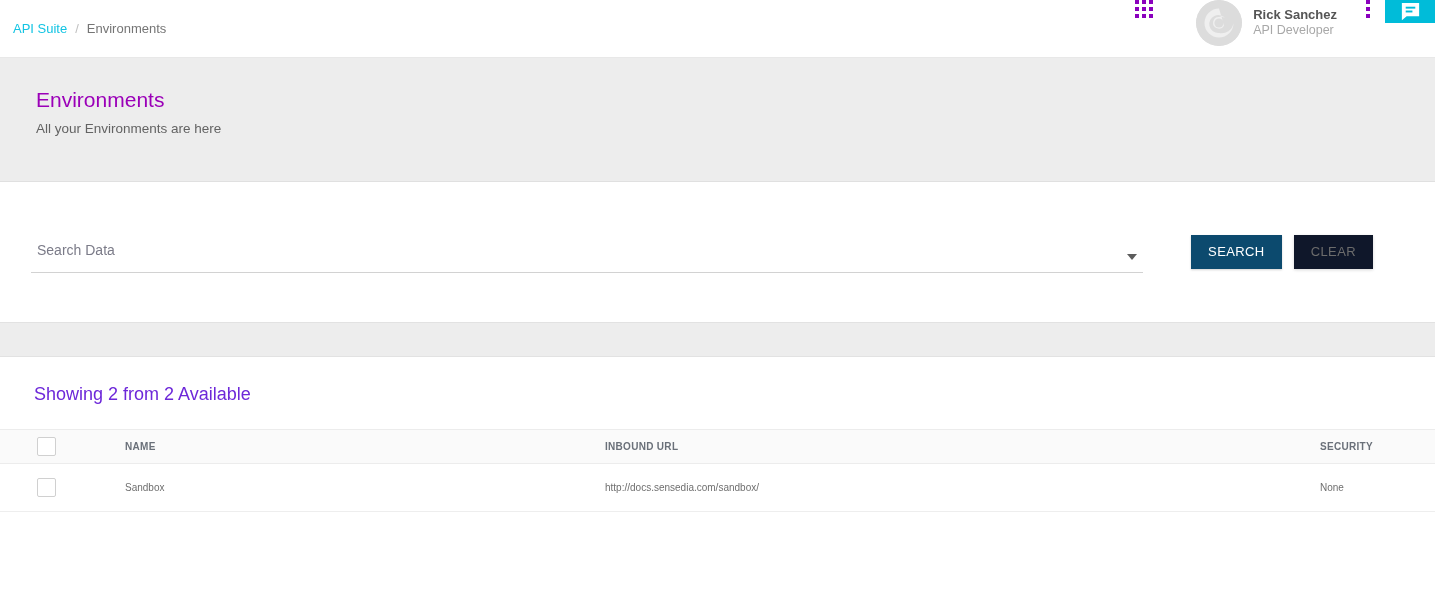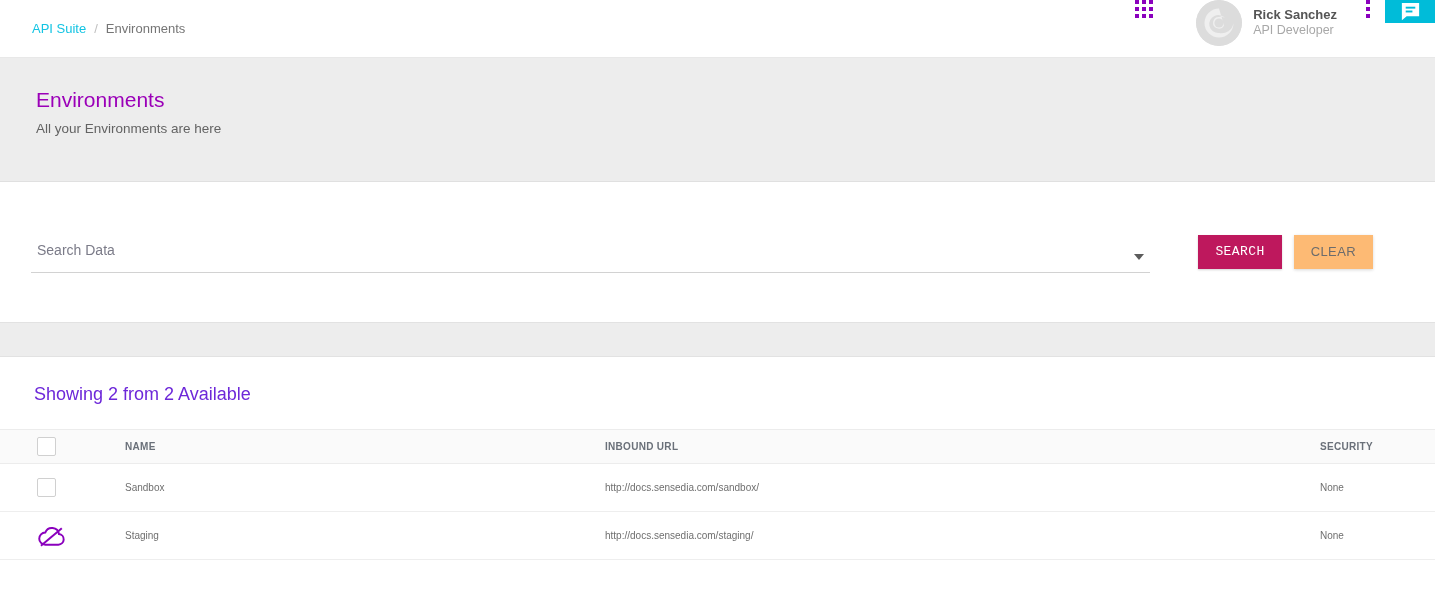--- a/index.html
+++ b/index.html
@@ -20,21 +20,21 @@
   .topbar {
     position: relative;
     height: 58px;
     background: #ffffff;
     display: flex;
     align-items: center;
     border-bottom: 1px solid #e8e8e8;
   }
   .breadcrumb {
     display: flex;
-    padding-left: 32px;
+    padding-left: 13px;
     font-size: 13px;
     gap: 8px;
   }
   .bc-link {
     color: #13c4e3;
     text-decoration: none;
     cursor: pointer;
   }
   .bc-sep { color: #c0c0c0; }
   .bc-current { color: #757575; }
@@ -176,28 +176,27 @@
     font-size: 13px;
     letter-spacing: 0.4px;
     border: none;
     cursor: pointer;
     padding: 0 17px;
     height: 34px;
     line-height: 34px;
     white-space: nowrap;
   }
   .btn-search {
-    background: #be185d;
+    background: #0c4a6e;
     color: #ffffff;
     margin-left: 48px;
     box-shadow: 0 1px 2px rgba(0,0,0,0.18);
-    font-family: Liberation Mono, monospace;
   }
   .btn-clear {
-    background: #fdba74;
+    background: #0f172a;
     color: #6c6c6c;
     margin-left: 12px;
     box-shadow: 0 1px 3px rgba(0,0,0,0.16);
   }
 
   
   .strip {
     background: #ededed;
     height: 35px;
     border-top: 1px solid #e2e2e2;
@@ -352,27 +351,16 @@
 
       <tr>
         <td class="col-check">
           <span class="chk"></span>
         </td>
         <td class="col-name">Sandbox</td>
         <td class="col-url">http://docs.sensedia.com/sandbox/</td>
         <td class="col-sec">None</td>
       </tr>
 
-      <tr>
-        <td class="col-check">
-          <svg class="cloud-off" width="30" height="24" viewBox="0 0 26 20">
-            <path d="M7.2 17.5h11.4a4.6 4.6 0 0 0 .45-9.17 6.2 6.2 0 0 0-11.9-1.3 4.9 4.9 0 0 0 .05 10.47z" fill="none" stroke="#8a00bd" stroke-width="1.7"></path>
-            <line x1="3.4" y1="18.4" x2="21.5" y2="3.2" stroke="#8a00bd" stroke-width="1.7"></line>
-          </svg>
-        </td>
-        <td class="col-name">Staging</td>
-        <td class="col-url">http://docs.sensedia.com/staging/</td>
-        <td class="col-sec">None</td>
-      </tr>
 
     </tbody>
   </table>
 </div>
 
 </body></html>

